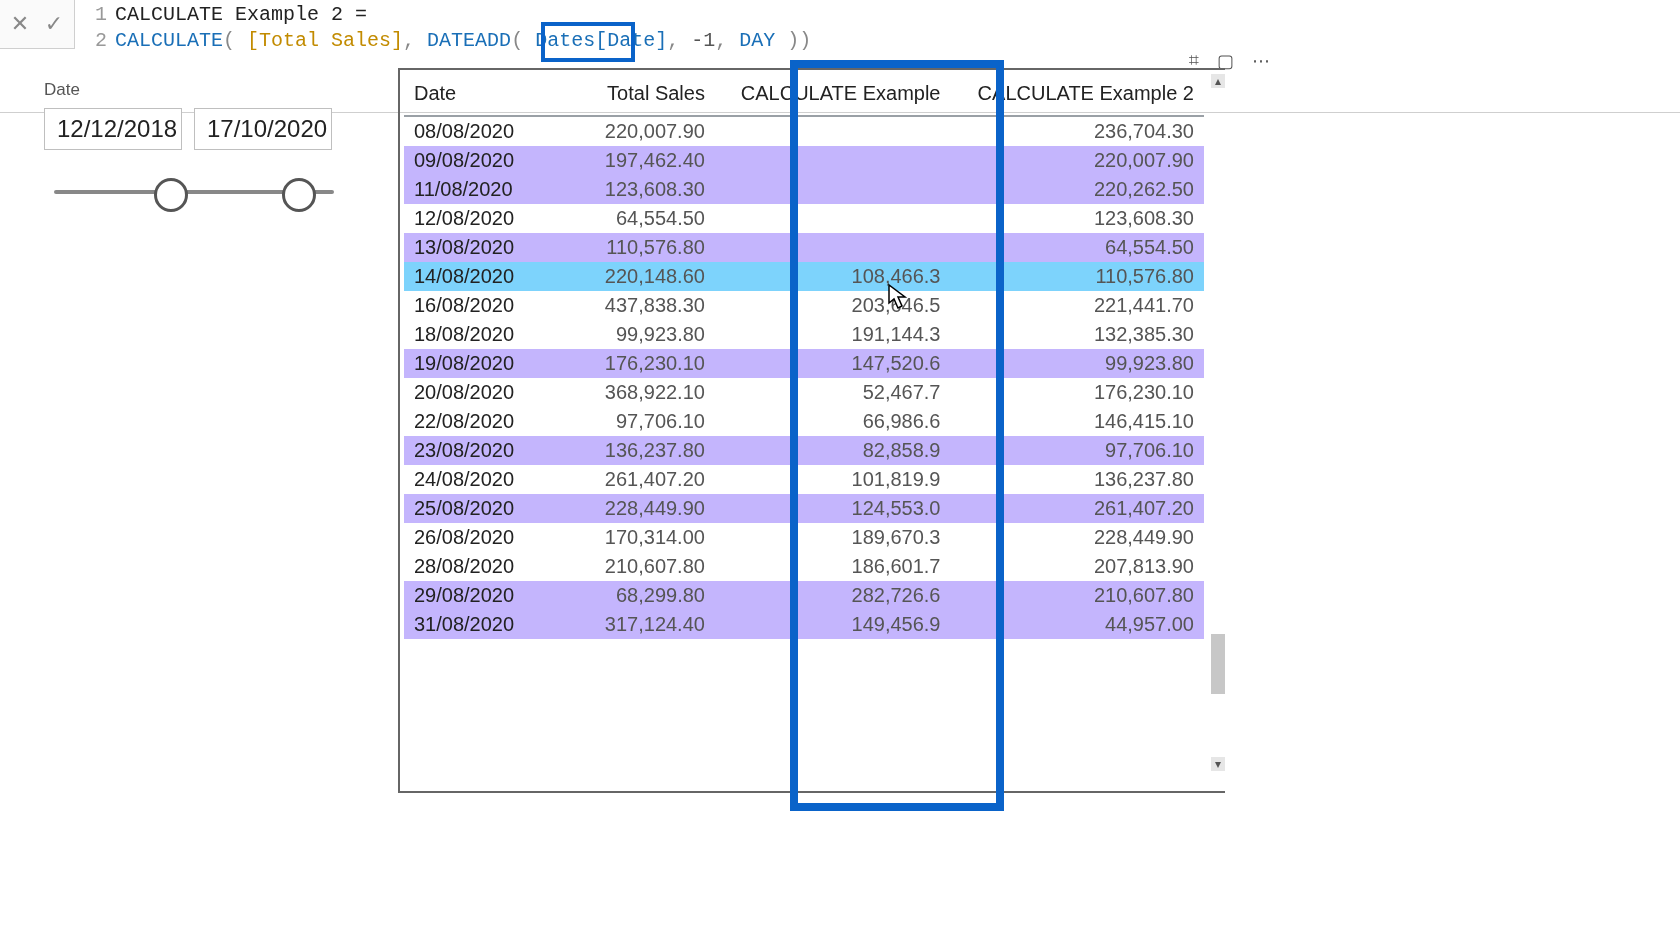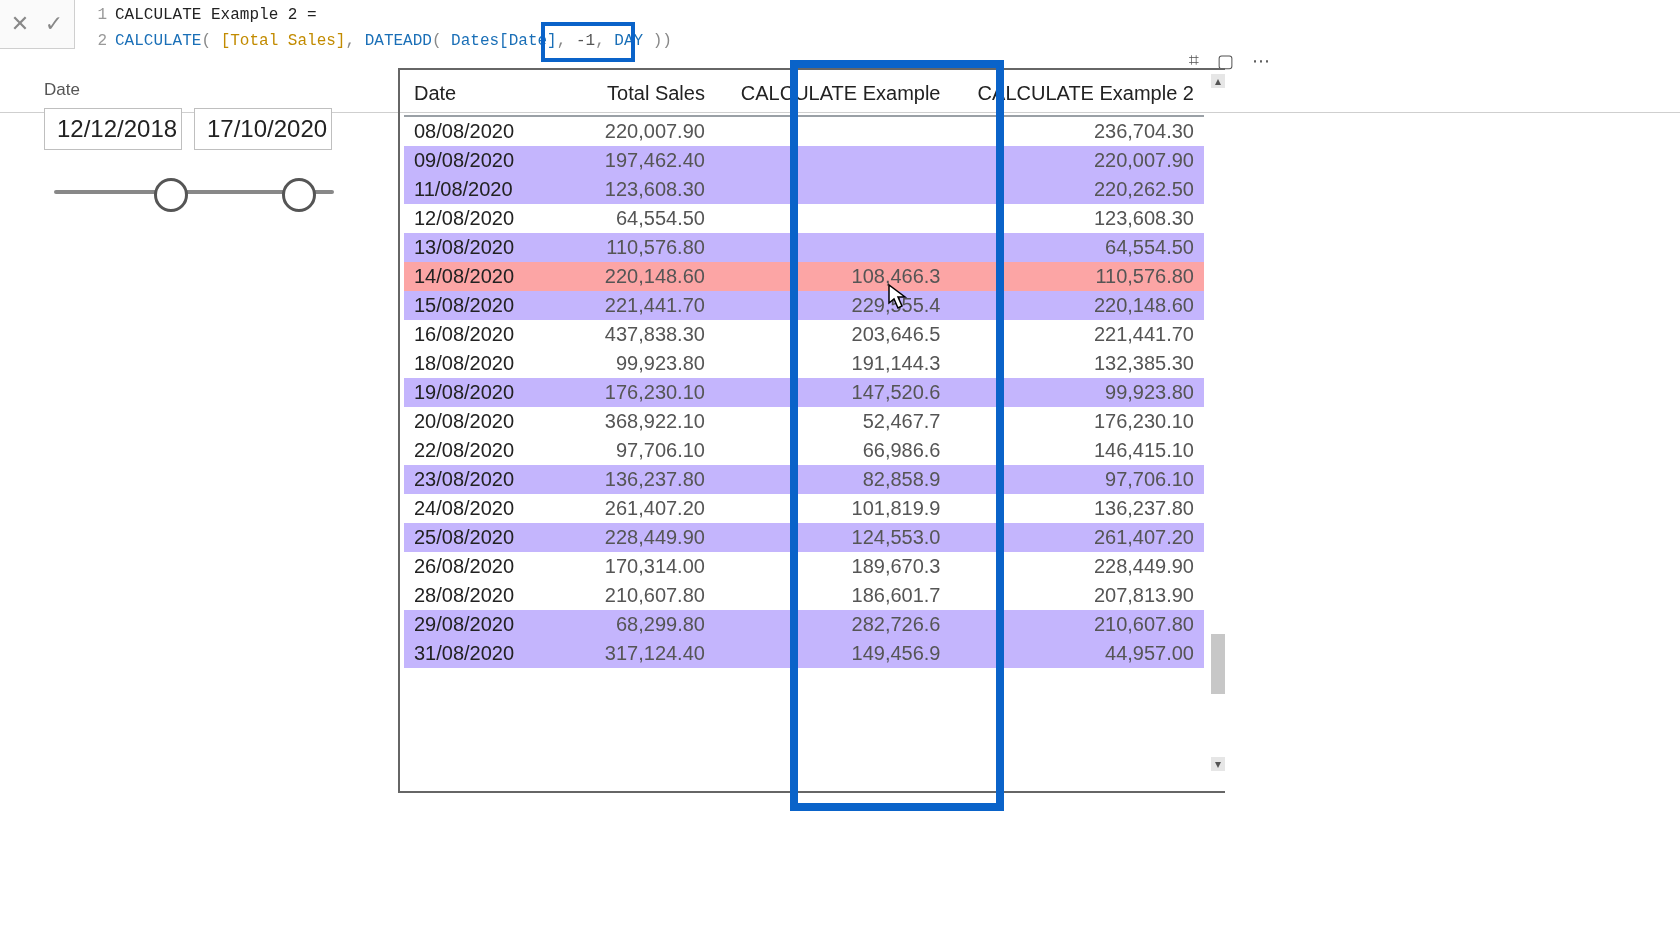--- a/index.html
+++ b/index.html
@@ -37,21 +37,21 @@
     width: 28px; height: 28px;
     display: flex; align-items: center; justify-content: center;
     color: #666;
     font-size: 22px;
   }
   .fb-cancel { color:#888; }
   .fb-commit { color:#888; }
 
   .formula-text {
     font-family: Consolas, "Courier New", monospace;
-    font-size: 16px;
+    font-size: 20px;
     line-height: 26px;
     white-space: pre;
     padding-top: 2px;
     position: relative;
   }
   .ln { color:#999; display:inline-block; width:22px; text-align:right; margin-right:8px;}
   .fn  { color:#1a6fb7; }
   .meas{ color:#c28b00; }
   .tbl { color:#1a6fb7; }
   .col { color:#1a6fb7; }
@@ -156,21 +156,21 @@
     padding:8px 10px 10px 10px;
     border-bottom:2px solid #9aa0a6;
     white-space:nowrap;
   }
   .data-table th.num, .data-table td.num { text-align:right; }
   .data-table td {
     padding:3px 10px;
     white-space:nowrap;
   }
   .data-table tr.alt td { background:#c4b5fd; }
-  .data-table tr.sel td { background:#fca5a5; }
+  .data-table tr.sel td { background:#7dd3fc; }
 
   .col-date  { width:110px;}
   .col-sales { width:140px;}
   .col-ex1   { width:170px;}
   .col-ex2   { width:200px;}
 
   
   .col-annot {
     position:absolute;
     border:8px solid #0a63c9;
@@ -271,26 +271,20 @@
             <td class="num">110,576.80</td>
             <td class="num"></td>
             <td class="num">64,554.50</td>
           </tr>
           <tr class="sel">
             <td class="">14/08/2020</td>
             <td class="num">220,148.60</td>
             <td class="num">108,466.3</td>
             <td class="num">110,576.80</td>
           </tr>
-          <tr class="alt">
-            <td class="">15/08/2020</td>
-            <td class="num">221,441.70</td>
-            <td class="num">229,555.4</td>
-            <td class="num">220,148.60</td>
-          </tr>
           <tr>
             <td class="">16/08/2020</td>
             <td class="num">437,838.30</td>
             <td class="num">203,646.5</td>
             <td class="num">221,441.70</td>
           </tr>
           <tr>
             <td class="">18/08/2020</td>
             <td class="num">99,923.80</td>
             <td class="num">191,144.3</td>

